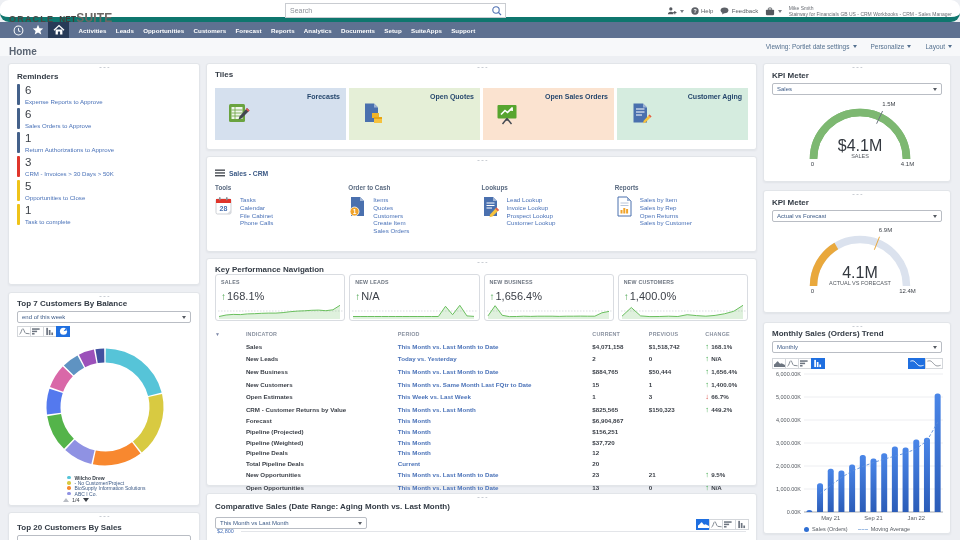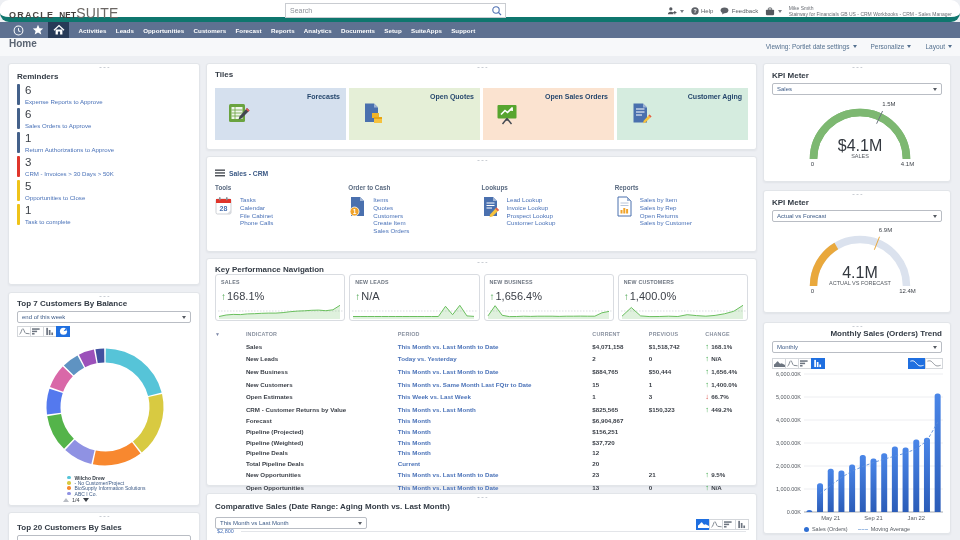--- a/index.html
+++ b/index.html
@@ -4,41 +4,41 @@
 <style>
   * { margin:0; padding:0; box-sizing:border-box; }
   html,body { width:960px; height:540px; overflow:hidden; }
   body { font-family:"Liberation Sans", sans-serif; background:#edeff3; position:relative; }
 
   
   .topbar { position:absolute; left:0; top:0; width:960px; height:22px; background:#fff; border-bottom:5px solid #0f766e;border-radius:9px; }
   .logo { position:absolute; left:9px; top:5px; display:flex; align-items:baseline; }
   .logo .oracle { font-size:9px; font-weight:700; letter-spacing:1.2px; color:#4a4643; }
   .logo .net { font-size:8.2px; font-weight:700; color:#403c3a; margin-left:5px; letter-spacing:.2px; }
-  .logo .suite { font-size:14px; font-weight:400; color:#6b6764; letter-spacing:.2px; }
+  .logo .suite { font-size:12px; font-weight:700; color:#6b6764; letter-spacing:.2px;margin-top:6px; }
   .search-box { position:absolute; left:285px; top:3px; width:221px; height:15px; border:1px solid #c9ccd1; background:#fff; display:flex; align-items:center; }
   .search-box input { border:none; outline:none; flex:1; font-size:7px; color:#444; padding-left:4px; font-family:"Liberation Sans",sans-serif; background:transparent; }
   .search-box input::placeholder { color:#8d9199; }
   .search-ico { width:12px; height:12px; margin-right:2px; }
   .top-right { position:absolute; right:8px; top:0; height:22px; display:flex; align-items:center; gap:7px; }
   .tr-item { display:flex; align-items:center; gap:2.5px; font-size:6px; color:#5d6167; }
   .caret { width:0; height:0; border-left:2.5px solid transparent; border-right:2.5px solid transparent; border-top:3px solid #7a7e85; display:inline-block; }
   .user-block { font-size:5px; color:#6a6e75; line-height:6.5px; max-width:260px; white-space:nowrap; }
   .user-block .uname { color:#6a6e75; }
 
   
   .navbar { position:absolute; left:0; top:22px; width:960px; height:16px; background:#5e7191; display:flex; align-items:center; }
   .nav-ico { width:20px; height:16px; display:flex; align-items:center; justify-content:center; }
   .nav-ico.home { background:#273a57; width:21px; }
   .nav-menu { display:flex; align-items:center; margin-left:5px; }
   .nav-item { color:#fff; font-size:6.2px; font-weight:700; padding:0 4.6px; letter-spacing:.05px; }
 
   
   .pagehead { position:absolute; left:0; top:38px; width:960px; height:18px; background:#f7f8fa; }
-  .home-title { position:absolute; left:9px; top:0; font-size:10px; font-weight:700; color:#5a6472; }
+  .home-title { position:absolute; left:9px; top:8px; font-size:10px; font-weight:700; color:#5a6472; }
   .ph-right { position:absolute; right:8px; top:5px; display:flex; align-items:center; gap:14px; }
   .ph-link { font-size:6.5px; color:#54708f; display:flex; align-items:center; gap:3px; }
   .ph-link .caret { border-top-color:#54708f; }
 
   
   .portlet { position:absolute; background:#fff; border:1px solid #e2e5e9; border-radius:3px; box-shadow:0 1px 2px rgba(40,50,70,.06); }
   .drag-dots { position:absolute; top:2px; left:50%; transform:translateX(-50%); width:11px; height:4px;
     background-image:radial-gradient(circle, #c4c8cf 0.7px, transparent 0.8px); background-size:4px 3px; opacity:.9; }
   .p-title { font-size:8px; font-weight:700; color:#333b45; }
 
@@ -106,21 +106,21 @@
 
   #p-comp { left:206px; top:493px; width:551px; height:79px; padding:8px 8px 0 8px; }
   .comp-row { display:flex; justify-content:space-between; align-items:center; margin-top:5px; }
   .comp-dd { width:152px; margin-top:0; }
   .comp-axis { position:absolute; left:10px; top:34px; font-size:5.5px; color:#4a72b8; }
   .comp-grid { position:absolute; left:34px; right:10px; top:37px; border-top:1px solid #e3e5e9; }
 
   
   #p-meter1 { left:763px; top:63px; width:188px; height:119px; padding:7px 8px 0 8px; }
   #p-meter2 { left:763px; top:190px; width:188px; height:123px; padding:7px 8px 0 8px; }
-  #p-trend  { left:763px; top:322px; width:188px; height:212px; padding:6px 8px 0 8px;text-align:right; }
+  #p-trend  { left:763px; top:322px; width:188px; height:212px; padding:6px 8px 0 8px; }
   .trend-icons { display:flex; justify-content:space-between; margin-top:5px; }
   .trend-legend { display:flex; justify-content:center; gap:10px; margin-top:1px; }
   .tl-item { display:flex; align-items:center; gap:3px; font-size:5.5px; color:#555a61; }
   .tl-dot { width:5px; height:5px; border-radius:50%; background:#2f6fd3; }
   .tl-dash { width:10px; border-top:1.5px dashed #9fbde3; }
 </style>
 </head>
 <body>
 
 <div class="topbar">

